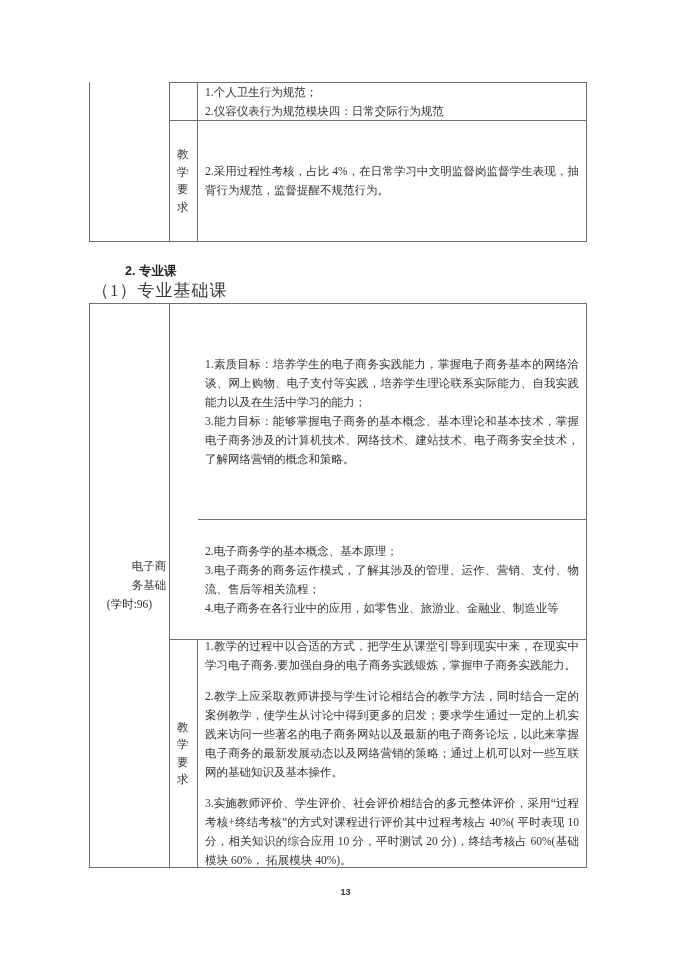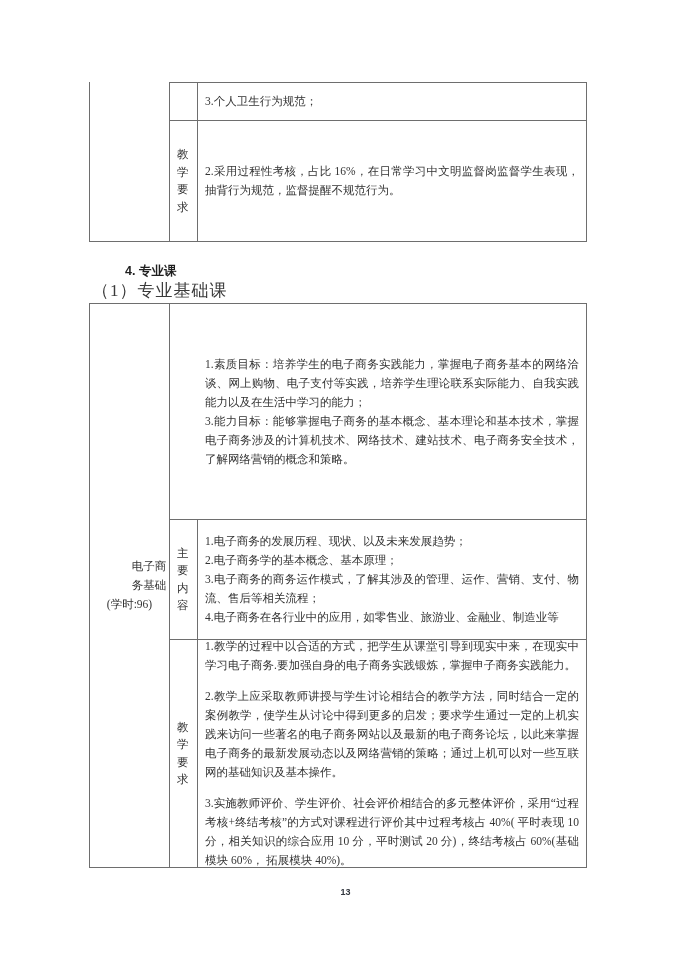--- a/index.html
+++ b/index.html
@@ -77,49 +77,46 @@
     font-size:9px; font-weight:bold; color:#30353d;
   }
 </style>
 </head>
 <body>
 
 <div class="doc-table tbl-top">
   <div class="cell bR" style="grid-column:1; grid-row:1/3;"></div>
   <div class="cell bR bT vcell" style="grid-column:2; grid-row:1;"></div>
   <div class="cell bT content-cell" style="grid-column:3; grid-row:1;">
-    <p class="para">3.个人卫生行为规范；</p>
+    <p class="para">1.个人卫生行为规范；</p>
+    <p class="para">2.仪容仪表行为规范模块四：日常交际行为规范</p>
   </div>
   <div class="cell bR bT vcell" style="grid-column:2; grid-row:2;">
     <div class="vlabel">教学要求</div>
   </div>
   <div class="cell bT content-cell" style="grid-column:3; grid-row:2;">
-    <p class="para">2.采用过程性考核，占比 16%，在日常学习中文明监督岗监督学生表现，抽背行为规范，监督提醒不规范行为。</p>
+    <p class="para">2.采用过程性考核，占比 4%，在日常学习中文明监督岗监督学生表现，抽背行为规范，监督提醒不规范行为。</p>
   </div>
 </div>
 
-<div class="heading-section">4. 专业课</div>
+<div class="heading-section">2. 专业课</div>
 <div class="heading-subsection">（1）专业基础课</div>
 
 <div class="doc-table tbl-main">
   <div class="cell bR course-cell" style="grid-column:1; grid-row:1/4;">
     <div class="course-name">电子商务基础</div>
     <div>(学时:96)</div>
   </div>
 
   <div class="cell content-cell" style="grid-column:3; grid-row:1;">
     <p class="para">1.素质目标：培养学生的电子商务实践能力，掌握电子商务基本的网络洽谈、网上购物、电子支付等实践，培养学生理论联系实际能力、自我实践能力以及在生活中学习的能力；</p>
     <p class="para">3.能力目标：能够掌握电子商务的基本概念、基本理论和基本技术，掌握电子商务涉及的计算机技术、网络技术、建站技术、电子商务安全技术，了解网络营销的概念和策略。</p>
   </div>
 
-  <div class="cell bR bT vcell" style="grid-column:2; grid-row:2;">
-    <div class="vlabel">主要内容</div>
-  </div>
   <div class="cell bT content-cell" style="grid-column:3; grid-row:2;">
-    <p class="para">1.电子商务的发展历程、现状、以及未来发展趋势；</p>
     <p class="para">2.电子商务学的基本概念、基本原理；</p>
     <p class="para">3.电子商务的商务运作模式，了解其涉及的管理、运作、营销、支付、物流、售后等相关流程；</p>
     <p class="para">4.电子商务在各行业中的应用，如零售业、旅游业、金融业、制造业等</p>
   </div>
 
   <div class="cell bR bT vcell" style="grid-column:2; grid-row:3;">
     <div class="vlabel">教学要求</div>
   </div>
   <div class="cell bT content-cell" style="grid-column:3; grid-row:3;gap:12px;">
     <p class="para">1.教学的过程中以合适的方式，把学生从课堂引导到现实中来，在现实中学习电子商务.要加强自身的电子商务实践锻炼，掌握申子商务实践能力。</p>

